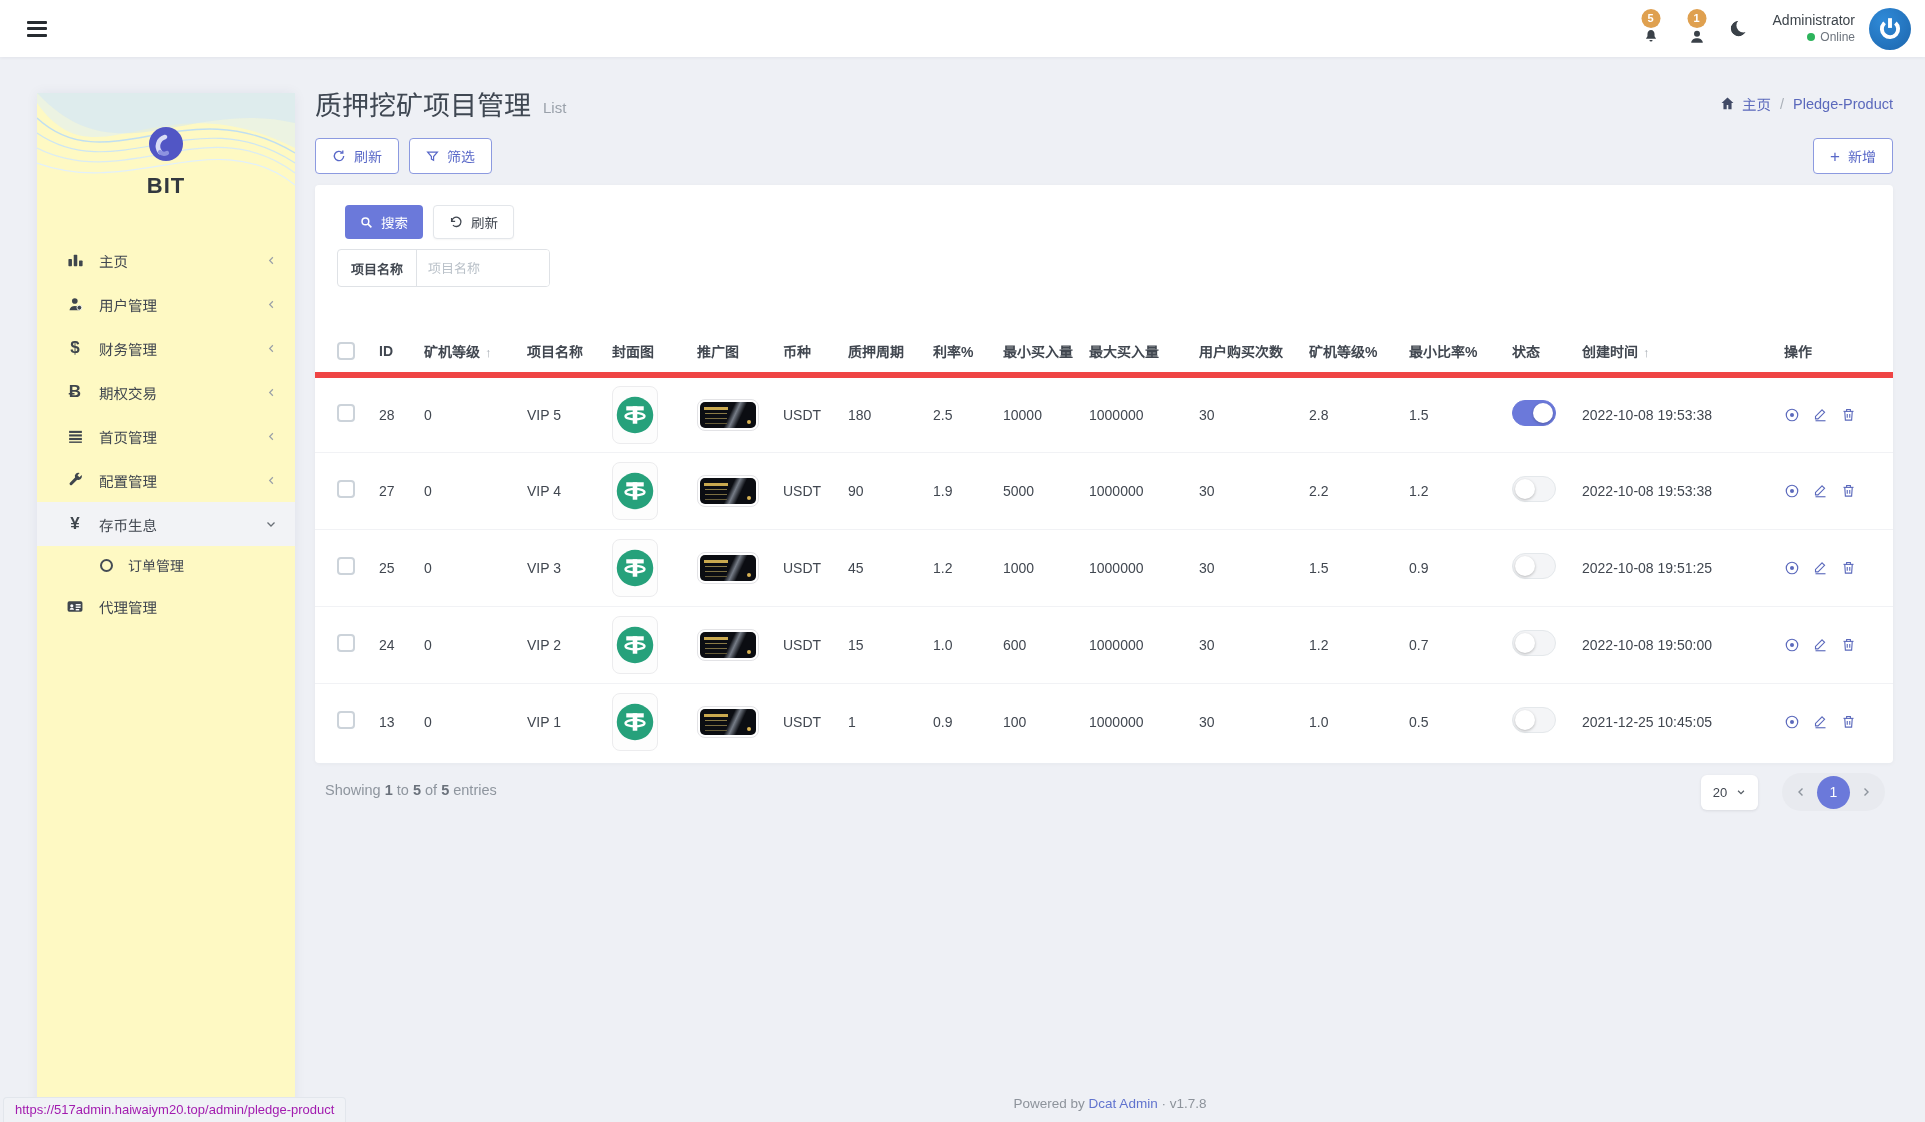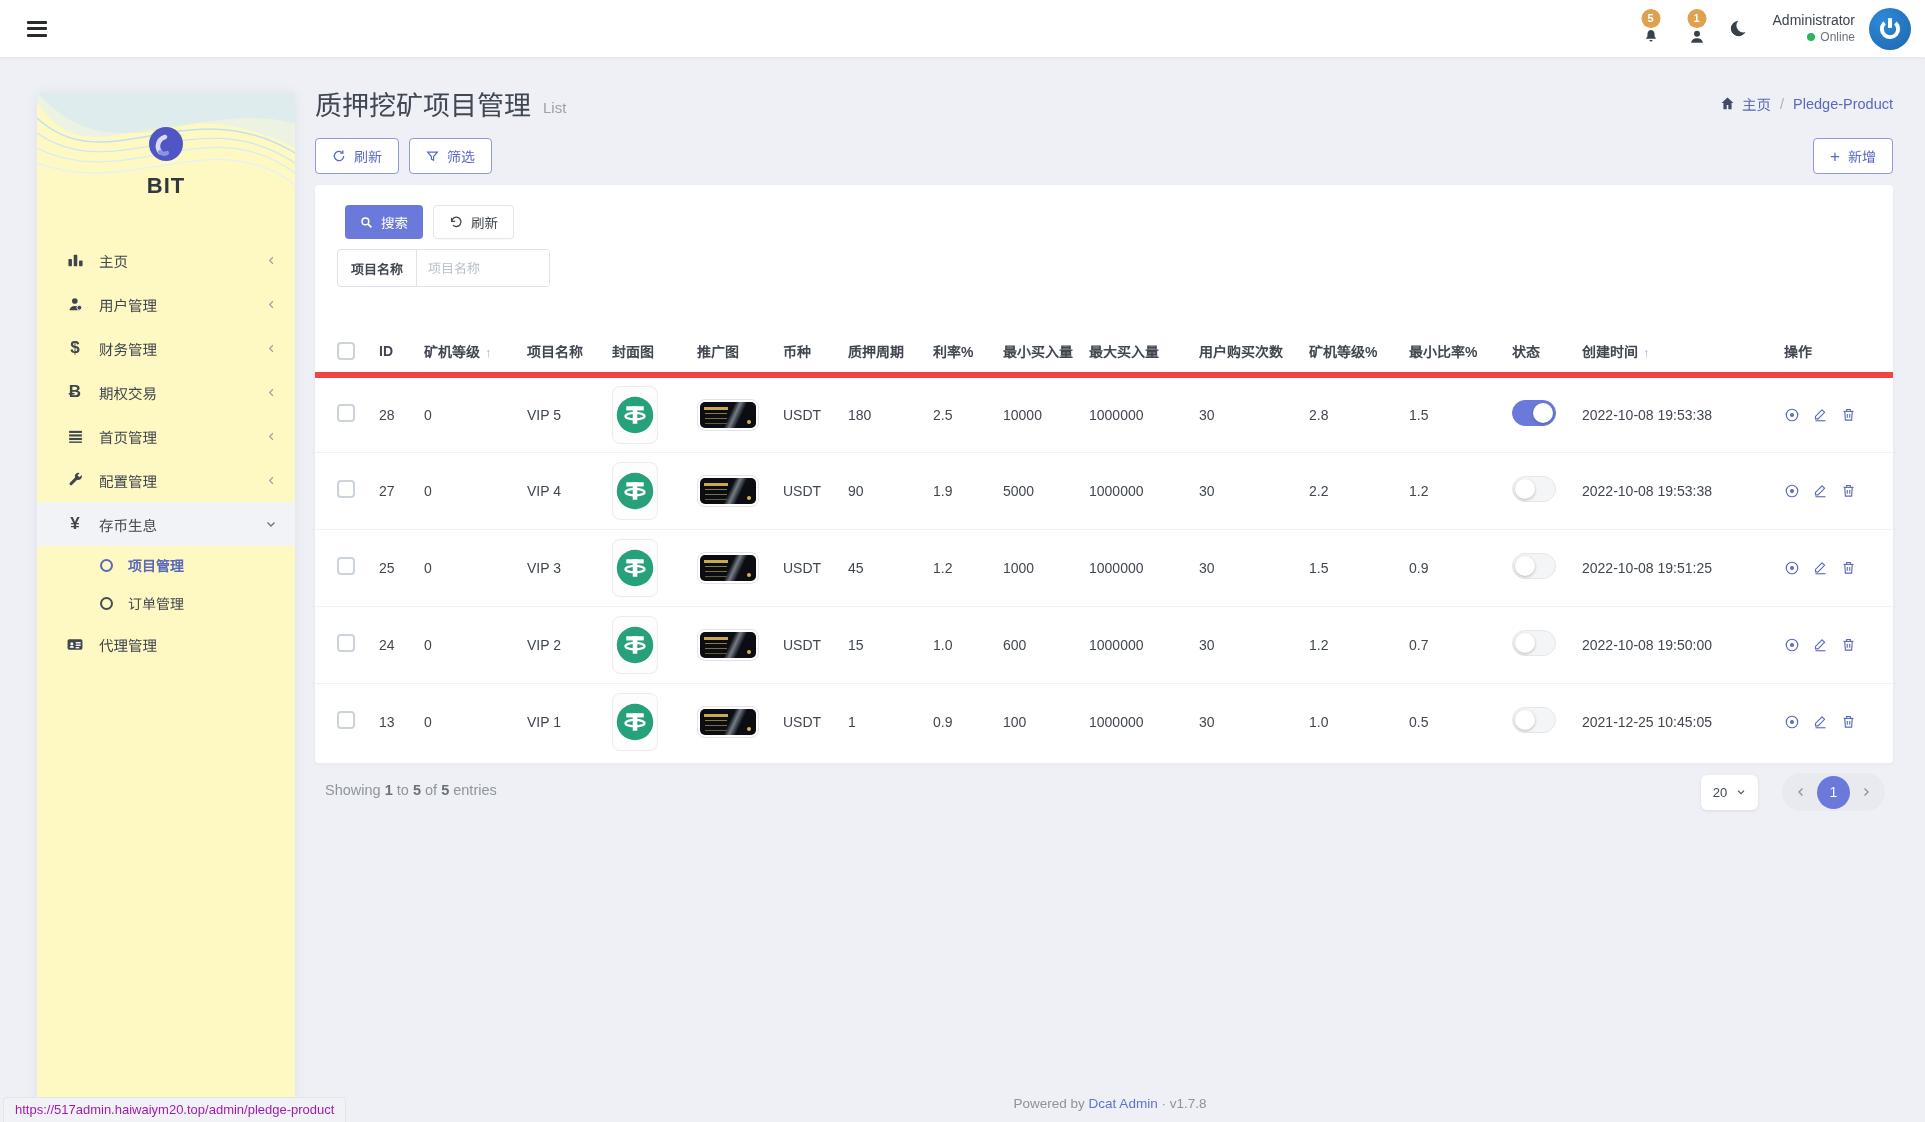--- a/index.html
+++ b/index.html
@@ -267,24 +267,20 @@
         </span>
     </div>
     <div class="mi hl">
       <span class="ic yen">¥</span>
       <span class="lbl">存币生息</span>
       <span class="chev">
           <svg width="12" height="12" viewBox="0 0 24 24" fill="none" stroke="#6a7077" stroke-width="2.6">
             <polyline points="5 9 12 16 19 9"></polyline>
           </svg>
         </span>
-    </div>
-    <div class="smi active">
-      <span class="ring"></span>
-      <span>项目管理</span>
     </div>
     <div class="smi">
       <span class="ring"></span>
       <span>订单管理</span>
     </div>
     <div class="mi">
       <span class="ic">
         <svg width="18" height="17" viewBox="0 0 24 24">
             <rect x="1.5" y="4.5" width="21" height="15" rx="2.5" fill="#3f464d"></rect>
             <circle cx="7.5" cy="11" r="2.2" fill="#fff"></circle>

